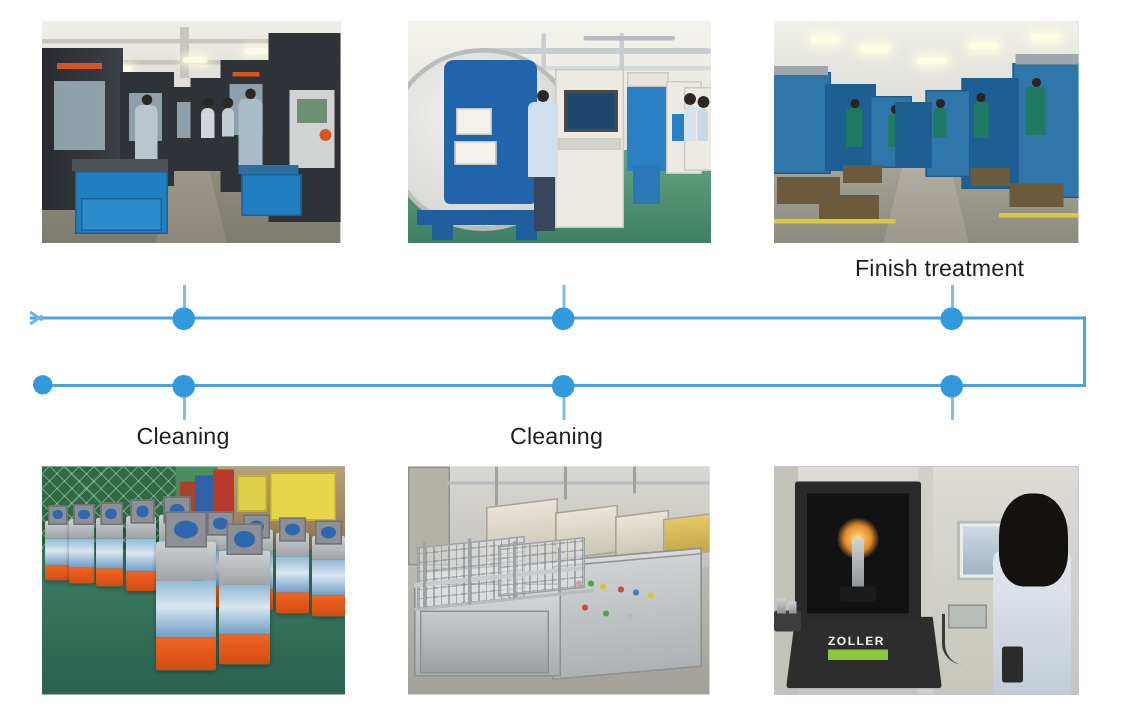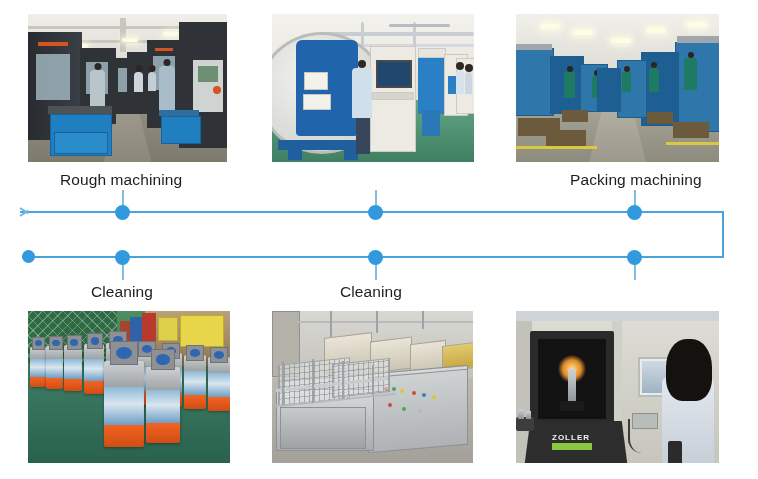--- a/index.html
+++ b/index.html
@@ -165,21 +165,21 @@
   .cl .knob{position:absolute;width:4px;height:4px;border-radius:50%;}
   .cl .basket{position:absolute;border:1px solid #9aa0a3;
      background:
        repeating-linear-gradient(90deg,rgba(120,128,132,.55) 0 1px,transparent 1px 5px),
        repeating-linear-gradient(0deg,rgba(120,128,132,.45) 0 1px,transparent 1px 6px),
        rgba(225,228,229,.55);}
   .cl .rail{position:absolute;height:2px;background:#b7bbbd;}
   .cl .post{position:absolute;width:2px;background:#9da2a5;}
 
   
-  .zo{background:#6d28d9;margin-top:10px;}
+  .zo{background:#6d28d9;}
   .zo .wall{position:absolute;inset:0;background:linear-gradient(#dcdcd4,#c6c6bd);}
   .zo .col{position:absolute;background:#cfcfc7;}
   .zo .mach{position:absolute;background:#2a2a2a;border-radius:2px;}
   .zo .cav{position:absolute;background:#121212;}
   .zo .halo{position:absolute;border-radius:50%;
      background:radial-gradient(circle,#ffe08a 0%,#e08a2a 45%,rgba(120,60,10,0) 72%);}
   .zo .tool{position:absolute;background:linear-gradient(#cfd3d6,#8d9295);}
   .zo .tbase{position:absolute;background:#1b1b1b;border-radius:2px;}
   .zo .console{position:absolute;background:#2d2d2d;border-radius:3px;
      clip-path:polygon(6% 0,94% 0,100% 100%,0 100%);}
@@ -309,22 +309,21 @@
       <div class="tray" style="left:2px;top:104px;width:42px;height:18px;"></div>
       <div class="tray" style="left:30px;top:116px;width:40px;height:16px;"></div>
       <div class="tray" style="left:46px;top:96px;width:26px;height:12px;"></div>
       <div class="tray" style="right:10px;top:108px;width:36px;height:16px;"></div>
       <div class="tray" style="right:46px;top:98px;width:26px;height:12px;"></div>
       <div class="yel" style="left:0;top:132px;width:40%;"></div>
       <div class="yel" style="right:0;top:128px;width:26%;"></div>
     </div>
   </div>
 
-  <div class="caption" style="left:60px;top:171px;">Rough machining</div>
-  <div class="caption" style="left:570px;top:171px;">Packing machining</div>
+  <div class="caption" style="left:570px;top:171px;">Finish treatment</div>
 
   <div>
 
     <div class="tl-line tl-h" style="left:20px;top:211px;width:704px;"></div>
     <div class="tl-arrow" style="left:20px;top:206px;"></div>
 
     <div class="tl-line tl-v" style="left:722px;top:211px;height:47px;"></div>
 
     <div class="tl-line tl-h" style="left:22px;top:256px;width:702px;"></div>
 

